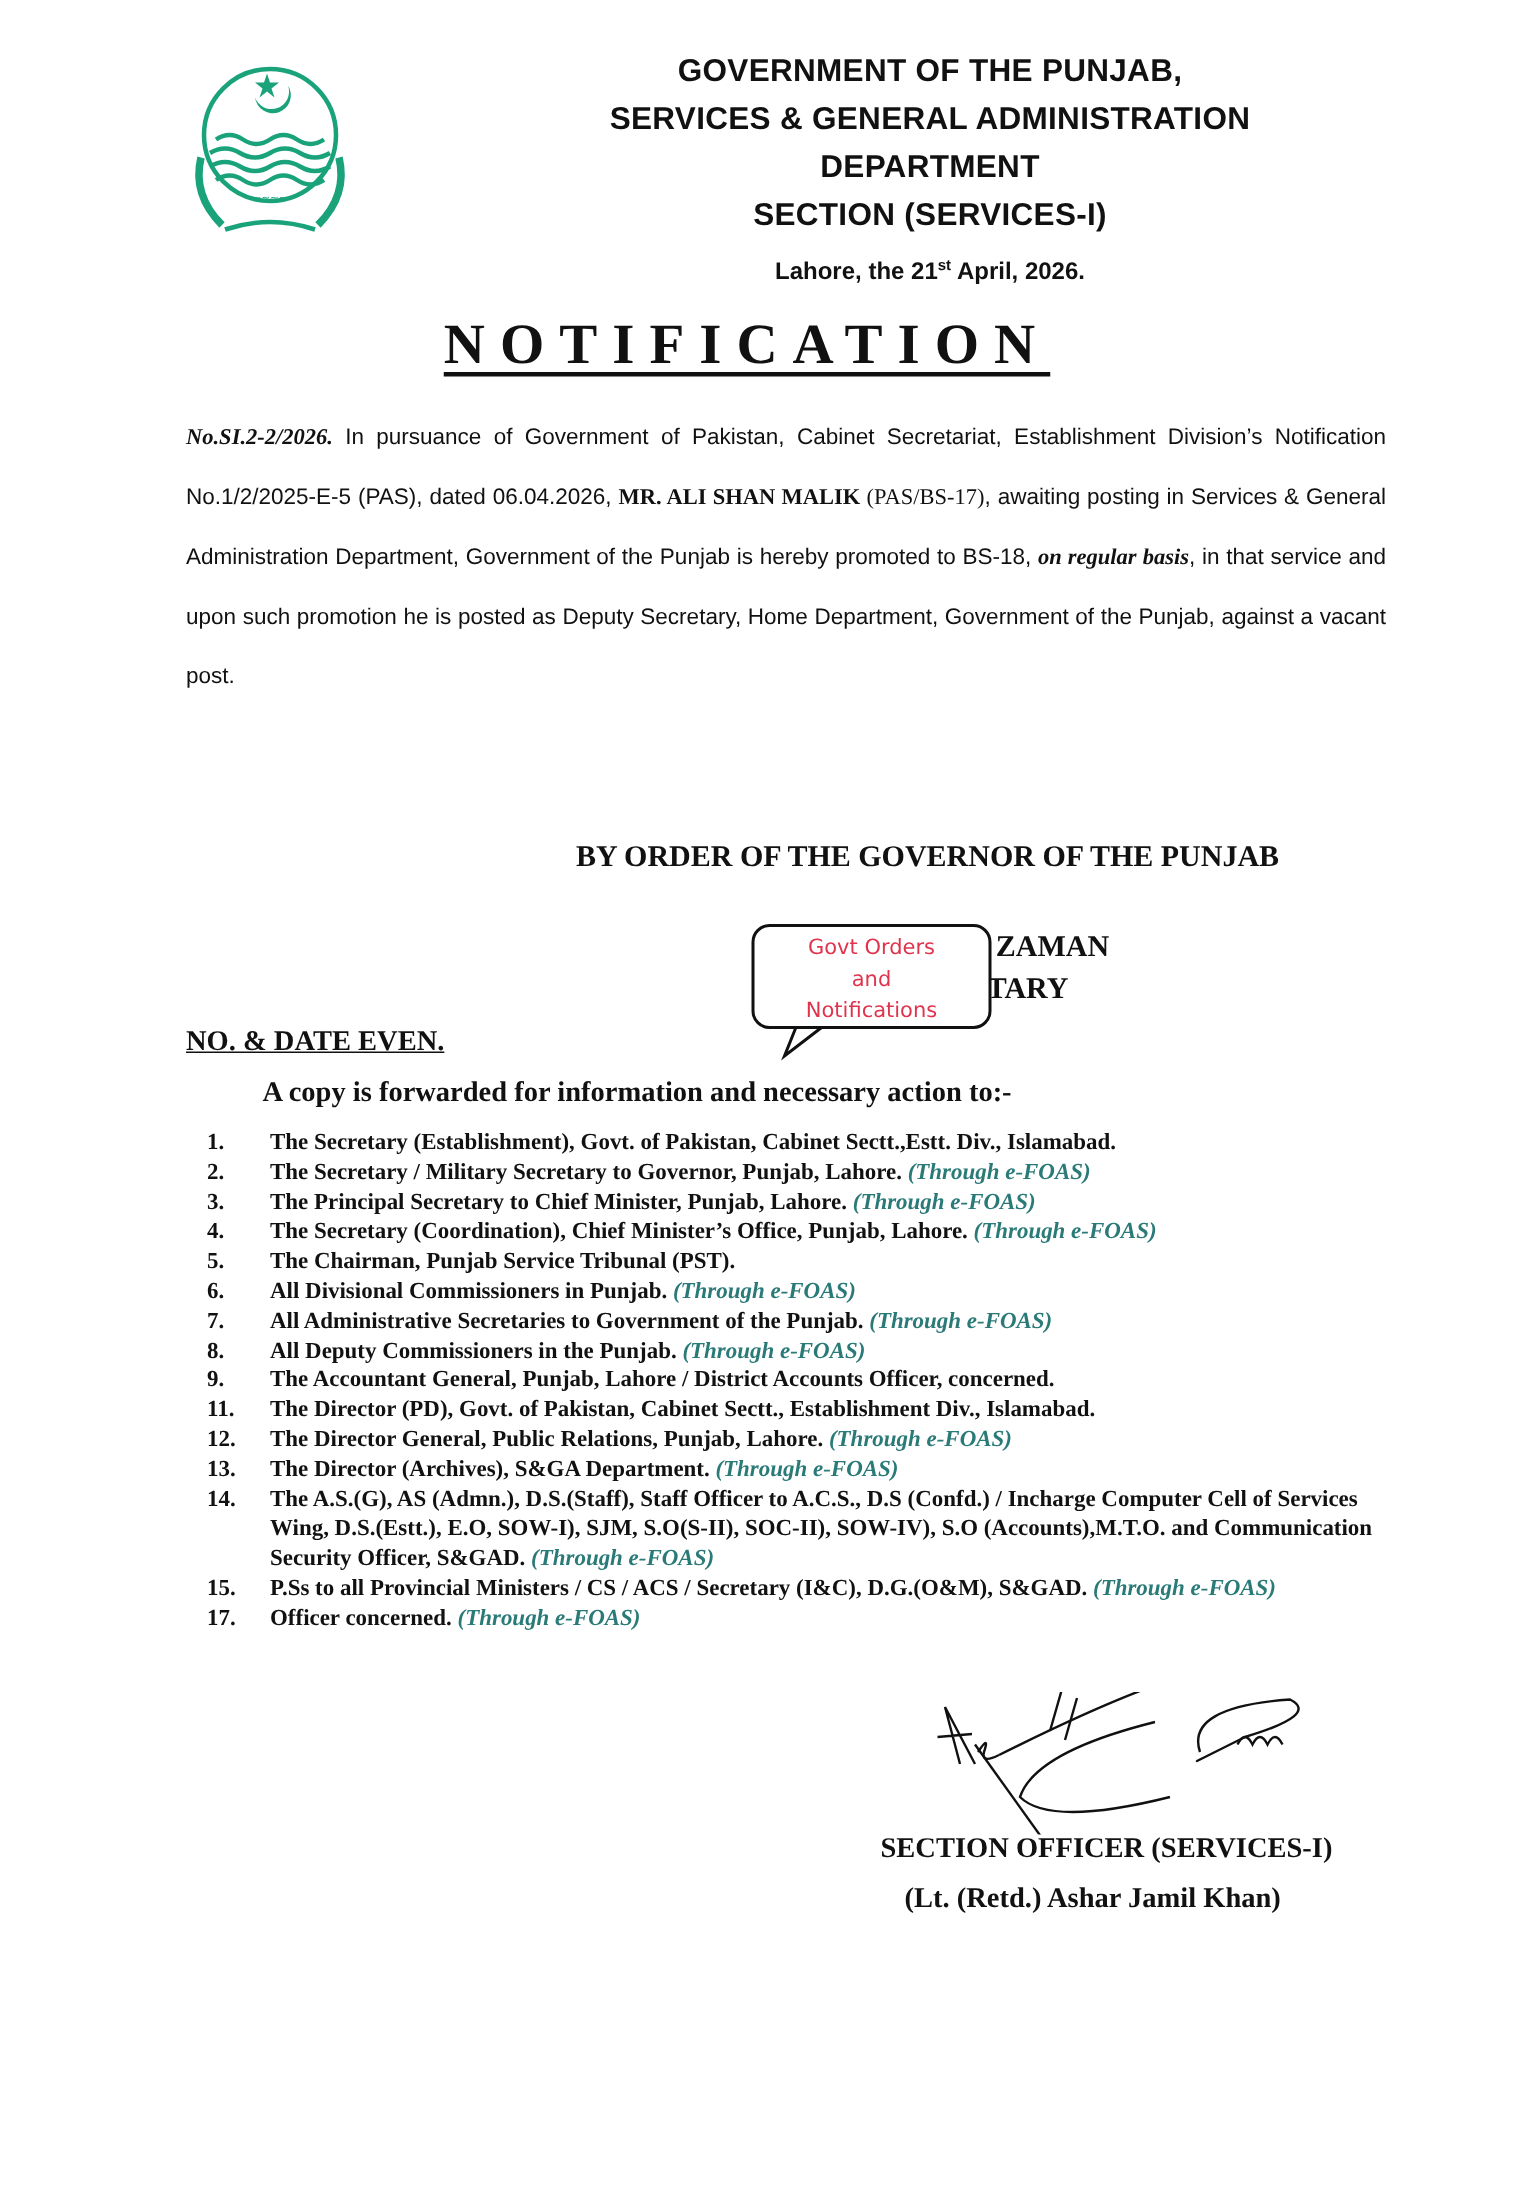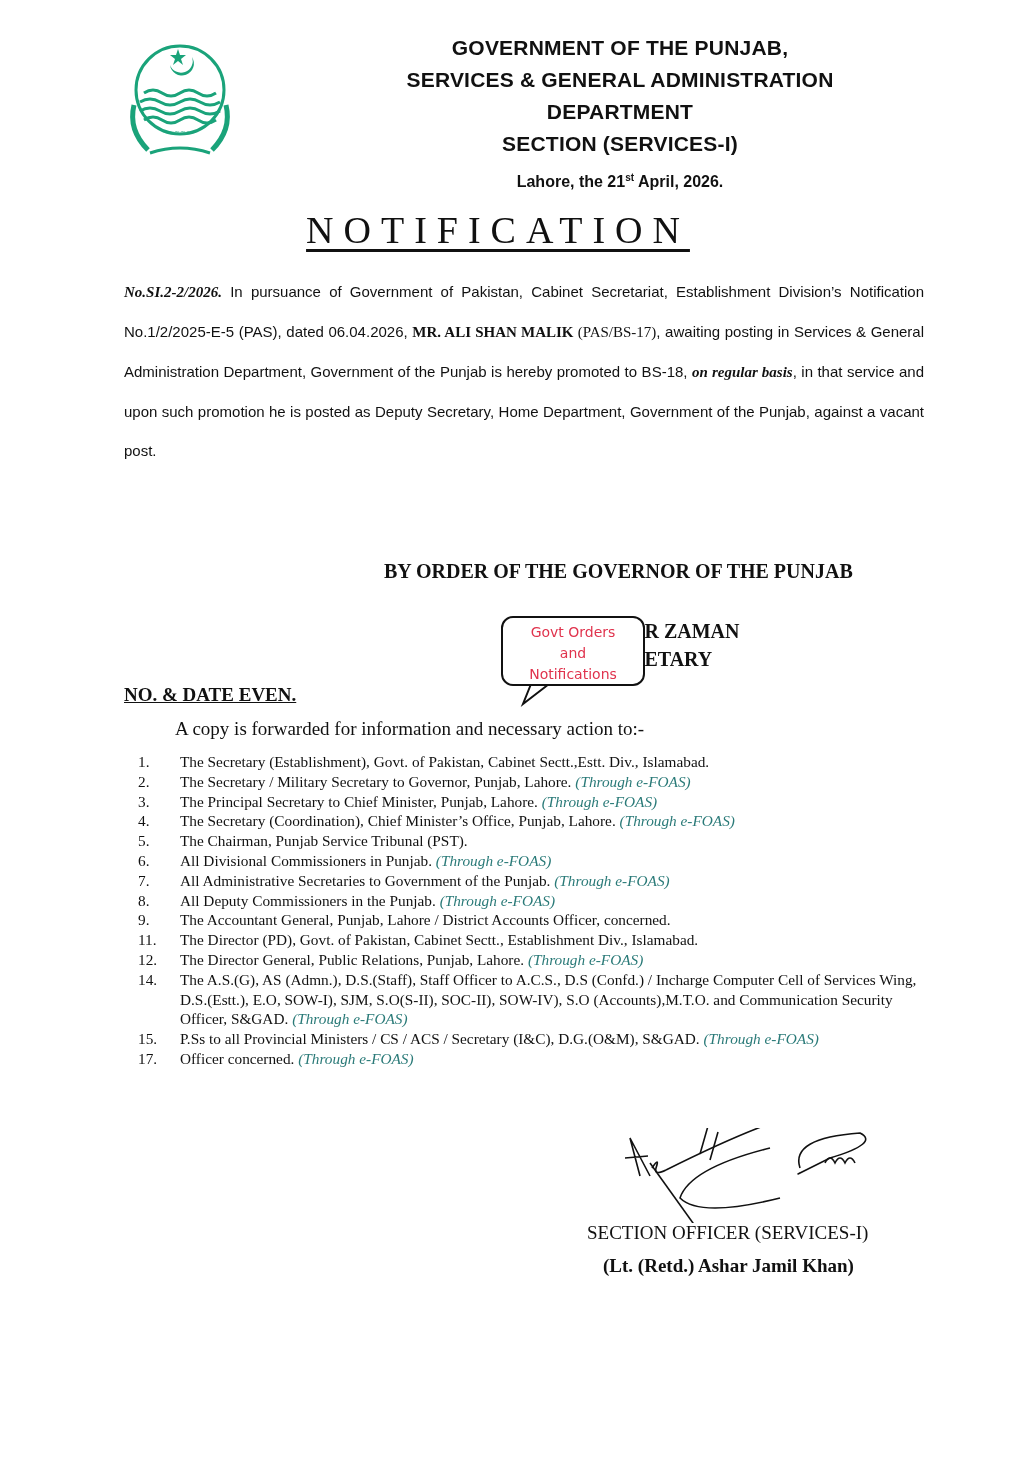--- a/index.html
+++ b/index.html
@@ -1,47 +1,47 @@
 <!DOCTYPE html>
 <html><head>
 <meta charset="utf-8">
 <style>
   html, body { margin: 0; padding: 0; background: #ffffff; }
   body { width: 1024px; height: 1470px; position: relative; overflow: hidden; color: #111; }
   .abs { position: absolute; }
   .sans { font-family: "Liberation Sans", sans-serif; }
-  .serif { font-family: "Liberation Serif", serif; }
+  .serif { font-family: "Liberation Serif", serif; font-weight: bold; }
 
   
   #logo { left: 120px; top: 35px; width: 120px; height: 135px; }
   .hdr { left: 330px; width: 580px; text-align: center; font-weight: bold; font-size: 21px; letter-spacing: 0.2px; }
   #hdr1 { top: 36px; }
   #hdr2 { top: 68px; }
   #hdr3 { top: 100px; }
   #hdr4 { top: 132px; }
   #hdr-date { left: 330px; top: 172px; width: 580px; text-align: center; font-size: 16px; font-weight: bold; }
   #hdr-date sup { font-size: 10px; }
 
-  #title { left: 0; width: 996px; top: 208px; text-align: center; font-size: 38px; font-weight: normal; letter-spacing: 10px; }
+  #title { left: 0; width: 996px; top: 208px; text-align: center; font-size: 38px; font-weight: bold; letter-spacing: 10px; }
   #title span { text-decoration: underline; text-decoration-thickness: 3px; text-underline-offset: 6px; }
 
   
   #body-para { left: 124px; top: 272px; width: 800px; font-size: 15px; line-height: 39px; text-align: justify; text-align-last: left; }
   .ref { font-family: "Liberation Serif", serif; font-style: italic; font-weight: bold; }
   .name { font-family: "Liberation Serif", serif; font-weight: bold; }
   .paren { font-family: "Liberation Serif", serif; }
   .emph { font-family: "Liberation Serif", serif; font-style: italic; font-weight: bold; }
 
   #order { left: 384px; top: 560px; font-size: 20px; font-weight: bold; }
   #signer-name { left: 630px; top: 620px; font-size: 20px; font-weight: bold; }
   #signer-title { left: 630px; top: 648px; font-size: 20px; font-weight: bold; }
 
   
   #bubble { left: 501px; top: 616px; width: 164px; height: 90px; }
-  #bubble-box { position: absolute; left: 0; top: 0; width: 144px; height: 70px; border: 2px solid #111; border-radius: 12px; background: #fff; text-align: center; color: #e0334d; font-family: "DejaVu Sans", sans-serif; font-size: 14px; line-height: 21px; padding-top: 4px; box-sizing: border-box; }
+  #bubble-box { position: absolute; left: 0; top: 0; width: 160px; height: 70px; border: 2px solid #111; border-radius: 12px; background: #fff; text-align: center; color: #e0334d; font-family: "DejaVu Sans", sans-serif; font-size: 14px; line-height: 21px; padding-top: 4px; box-sizing: border-box; }
   #bubble svg { position: absolute; left: 0; top: 0; }
 
   #no-date { left: 124px; top: 684px; font-size: 19px; font-weight: bold; text-decoration: underline; }
   #copy-intro { left: 175px; top: 718px; font-size: 19px; }
 
   
   #dist-list { left: 138px; top: 752px; width: 800px; font-size: 15.3px; line-height: 19.8px; margin: 0; padding: 0; list-style: none; }
   #dist-list li { display: flex; }
   .num { width: 42px; flex: none; }
   .txt { flex: 1; }
@@ -140,20 +140,24 @@
     </li>
     <li>
       <span class="num">11.</span>
       <span class="txt"><span>The Director (PD), Govt. of Pakistan, Cabinet Sectt., Establishment Div., Islamabad.</span><span class="via"></span></span>
     </li>
     <li>
       <span class="num">12.</span>
       <span class="txt"><span>The Director General, Public Relations, Punjab, Lahore. </span><span class="via">(Through e-FOAS)</span></span>
     </li>
     <li>
+      <span class="num">13.</span>
+      <span class="txt"><span>The Director (Archives), S&amp;GA Department. </span><span class="via">(Through e-FOAS)</span></span>
+    </li>
+    <li>
       <span class="num">14.</span>
       <span class="txt"><span>The A.S.(G), AS (Admn.), D.S.(Staff), Staff Officer to A.C.S., D.S (Confd.) / Incharge Computer Cell of Services Wing, D.S.(Estt.), E.O, SOW-I), SJM, S.O(S-II), SOC-II), SOW-IV), S.O (Accounts),M.T.O. and Communication Security Officer, S&amp;GAD. </span><span class="via">(Through e-FOAS)</span></span>
     </li>
     <li>
       <span class="num">15.</span>
       <span class="txt"><span>P.Ss to all Provincial Ministers / CS / ACS / Secretary (I&amp;C), D.G.(O&amp;M), S&amp;GAD. </span><span class="via">(Through e-FOAS)</span></span>
     </li>
     <li>
       <span class="num">17.</span>
       <span class="txt"><span>Officer concerned. </span><span class="via">(Through e-FOAS)</span></span>

